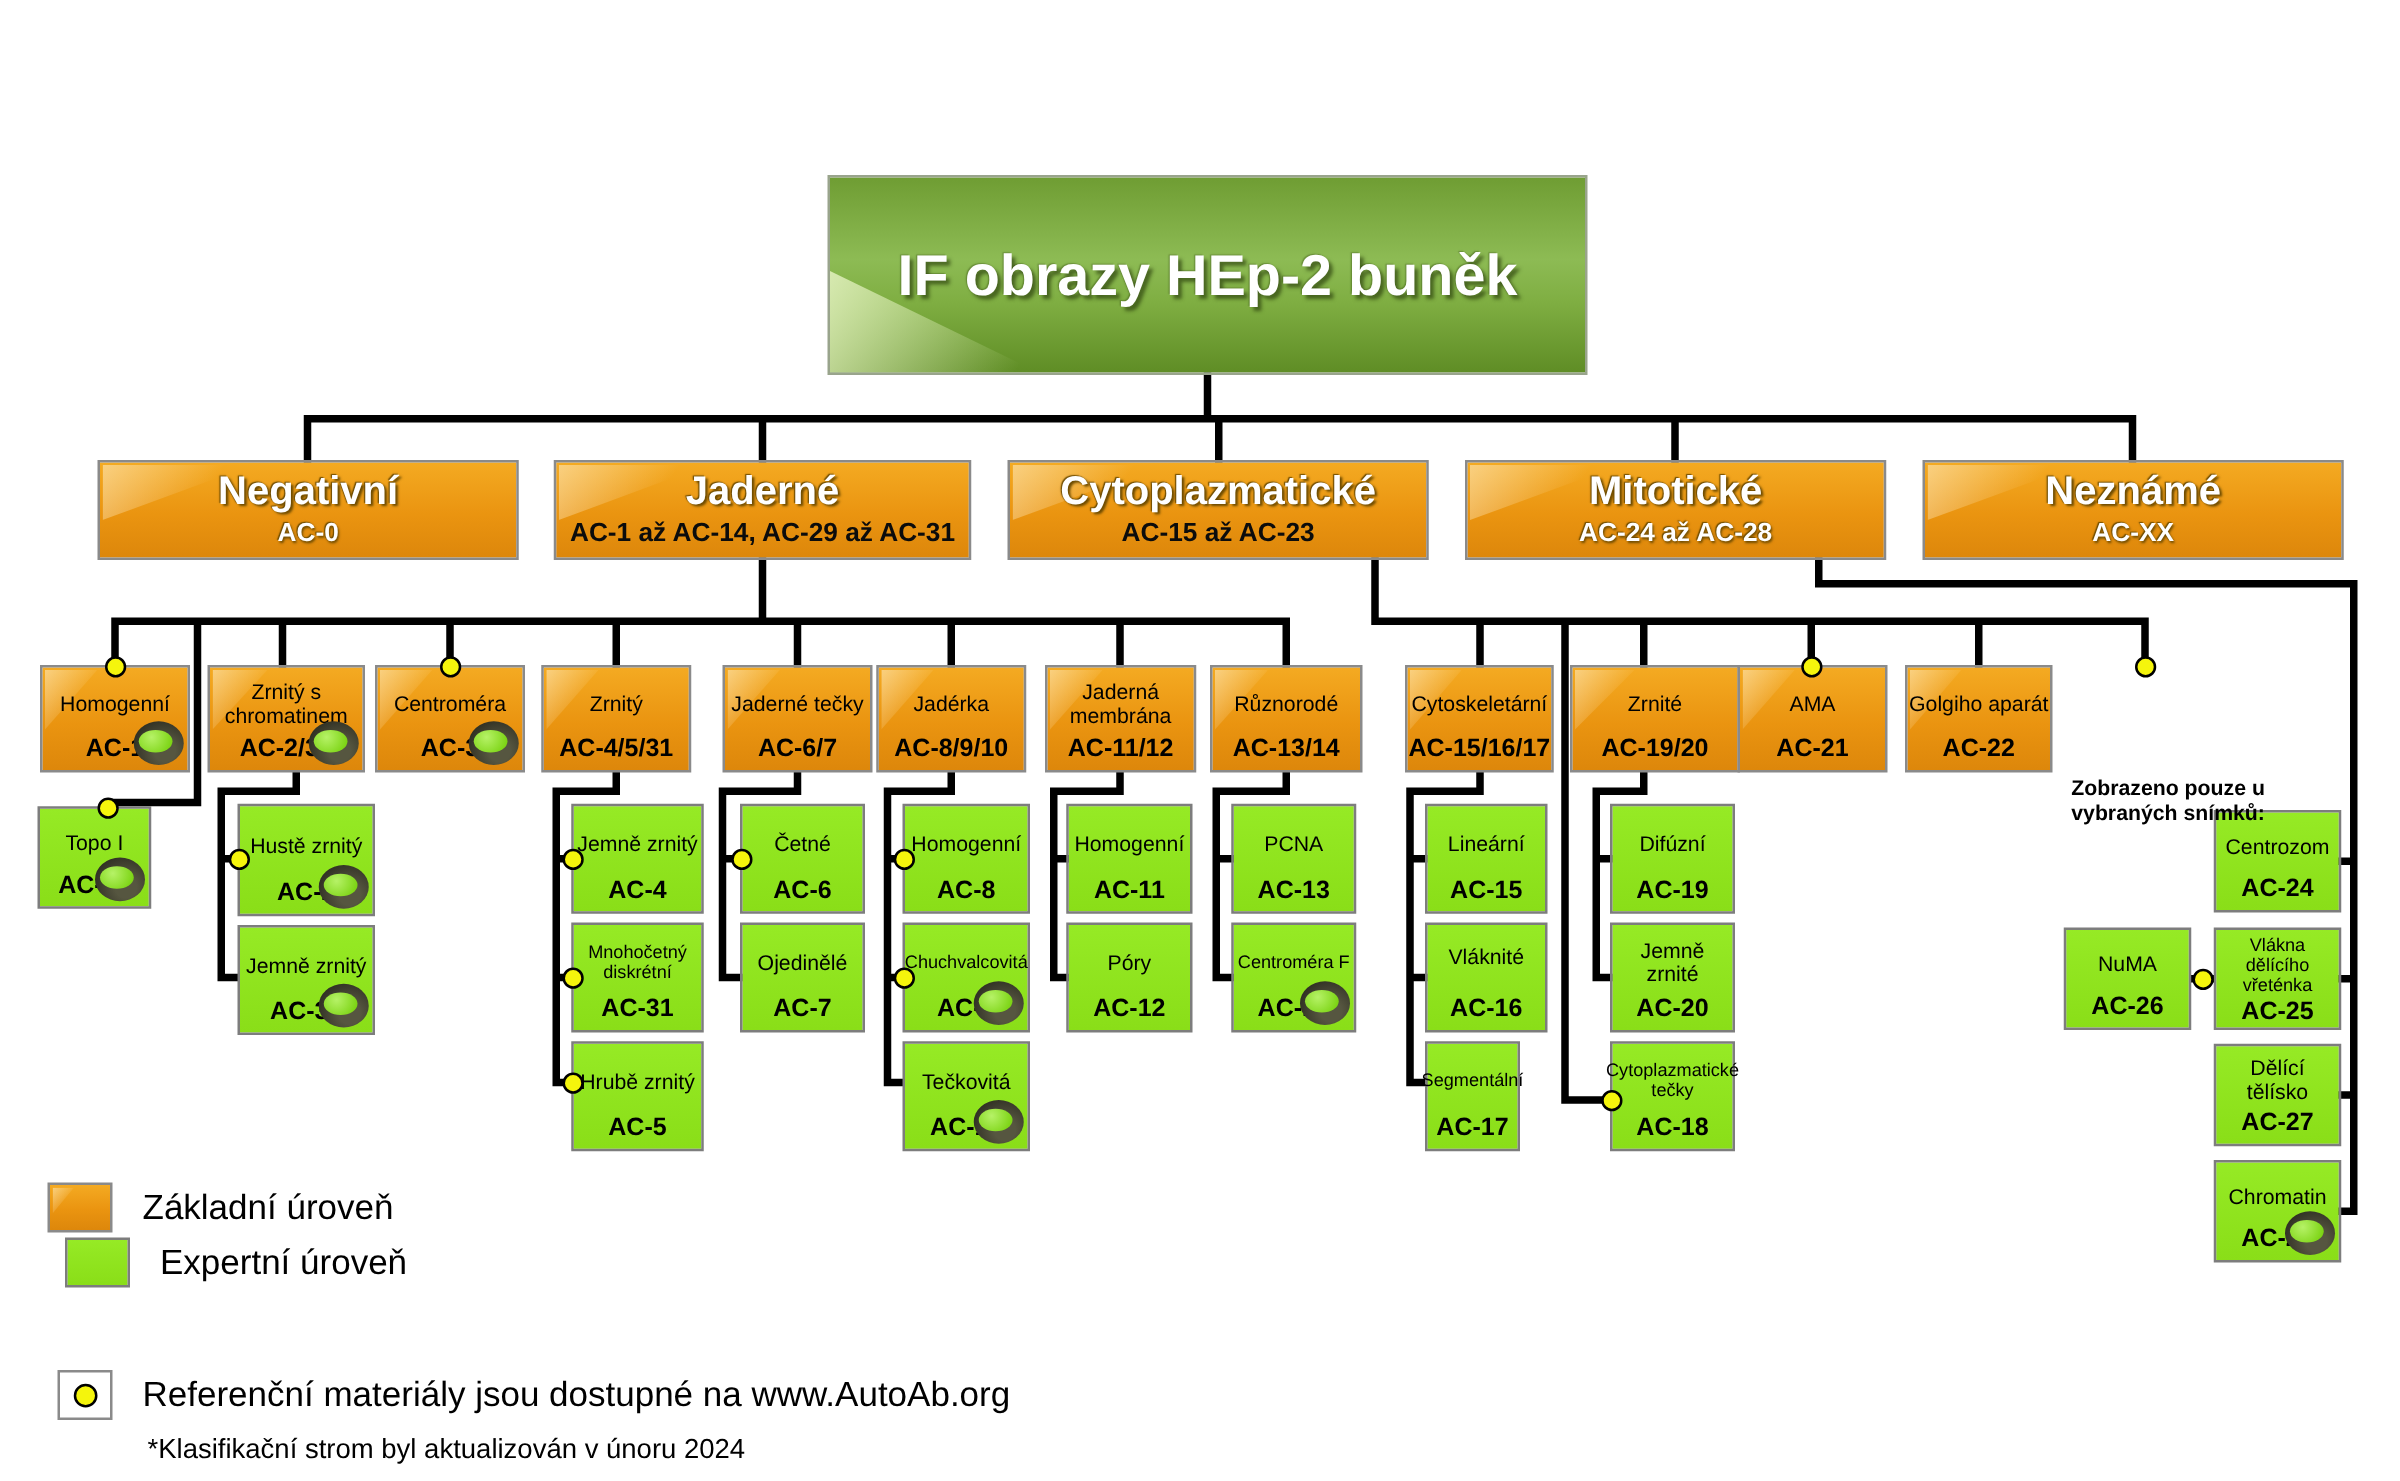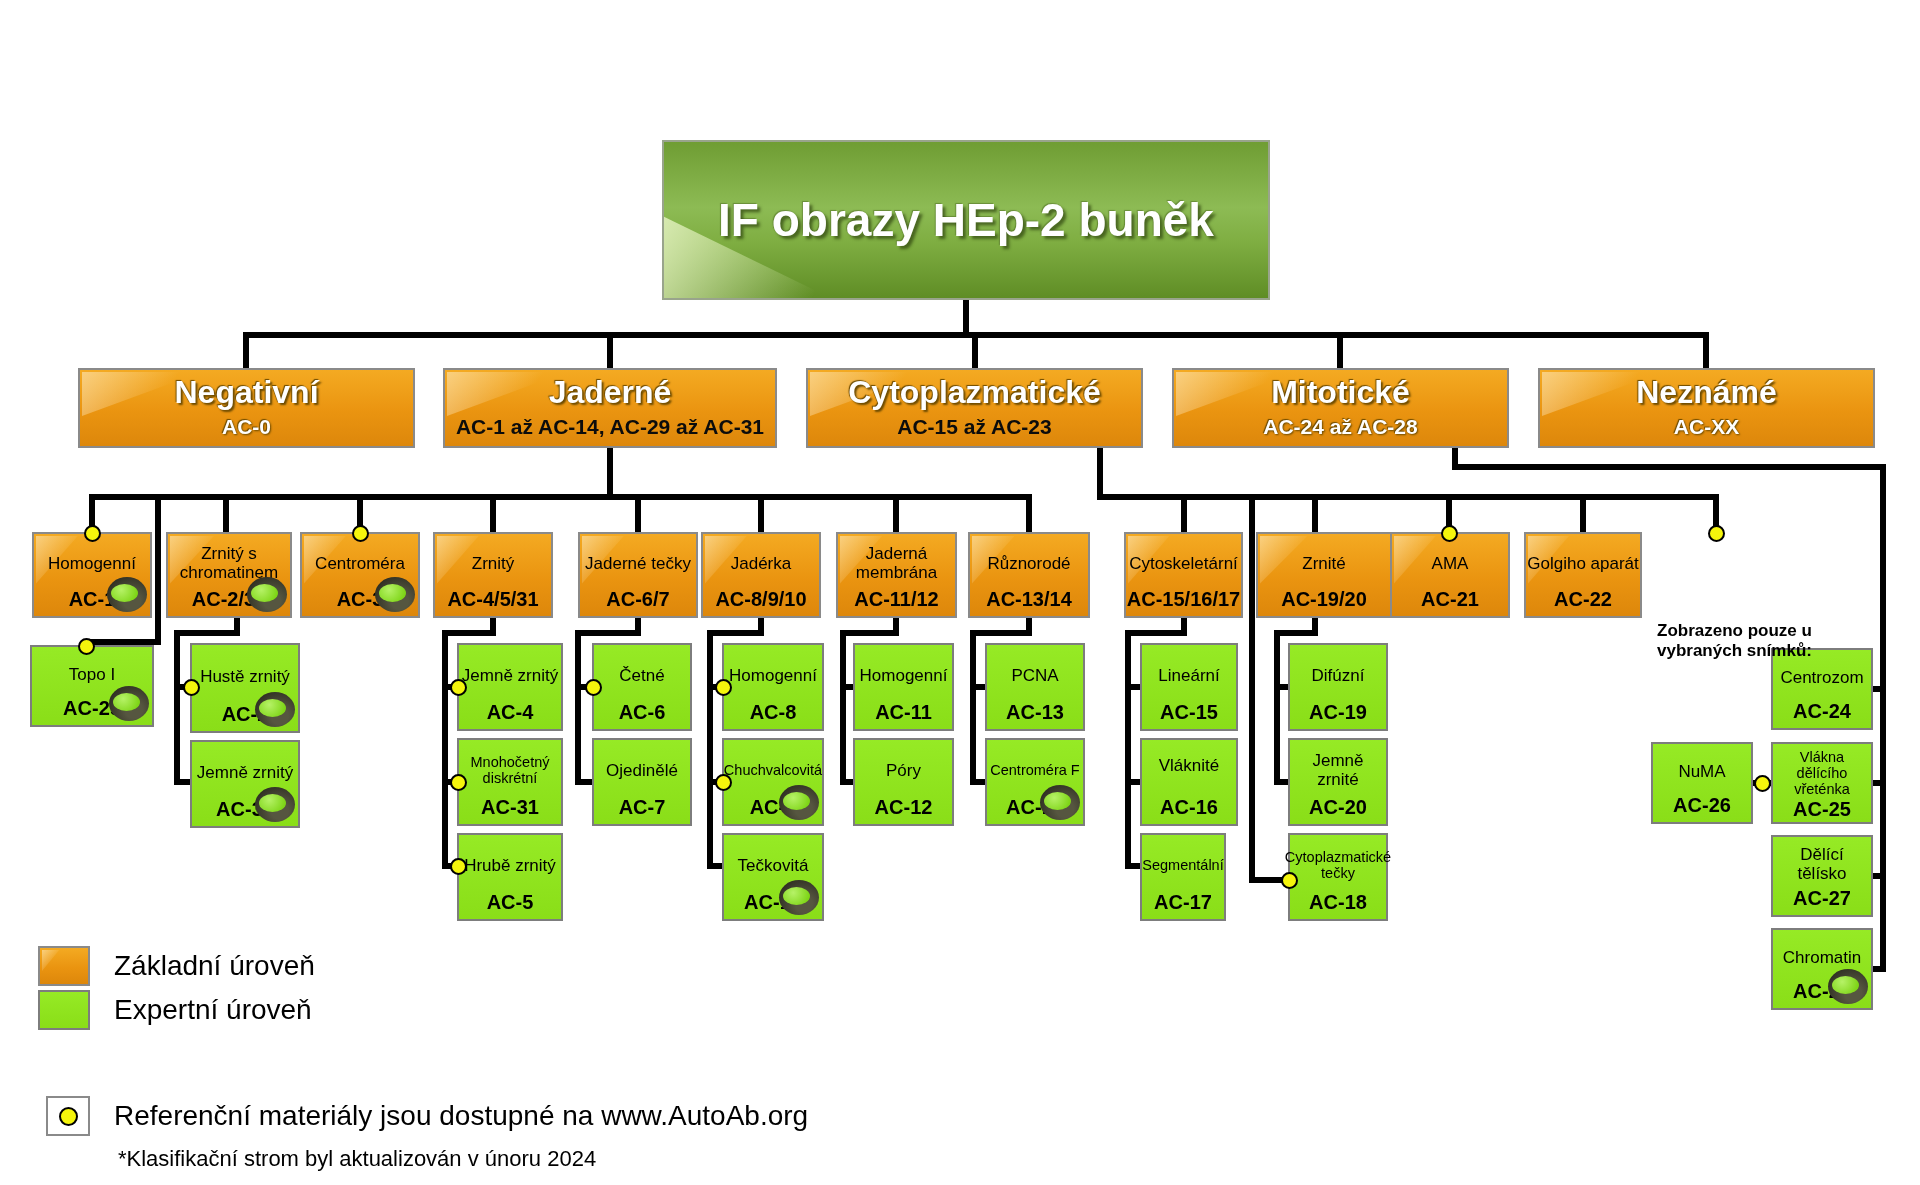--- a/index.html
+++ b/index.html
@@ -169,21 +169,21 @@
   <div class="box orange l3" style="left:1524px;top:532px;width:118px;height:86px;">
     <span class="bt">Golgiho aparát</span>
     <span class="bc">AC-22</span>
   </div>
 
   <div class="note">
     <div>Zobrazeno pouze u</div>
     <div>vybraných snímků:</div>
   </div>
 
-  <div class="box green l4" style="left:30px;top:645px;width:124px;height:82px;">
+  <div class="box green l4" style="left:30px;top:645px;width:91px;height:82px;">
     <span class="bt">Topo I</span>
     <span class="bc">AC-29</span>
     <span class="fluo"></span>
   </div>
   <div class="box green l4" style="left:190px;top:643px;width:110px;height:90px;">
     <span class="bt">Hustě zrnitý</span>
     <span class="bc">AC-2</span>
     <span class="fluo"></span>
   </div>
   <div class="box green l4" style="left:190px;top:740px;width:110px;height:88px;">
@@ -243,21 +243,21 @@
     <span class="fluo"></span>
   </div>
   <div class="box green l4" style="left:1140px;top:643px;width:98px;height:88px;">
     <span class="bt">Lineární</span>
     <span class="bc">AC-15</span>
   </div>
   <div class="box green l4" style="left:1140px;top:738px;width:98px;height:88px;gap:10px;">
     <span class="bt">Vláknité</span>
     <span class="bc">AC-16</span>
   </div>
-  <div class="box green l4 small" style="left:1140px;top:833px;width:86px;height:88px;">
+  <div class="box green l4 small" style="left:1140px;top:833px;width:76px;height:88px;">
     <span class="bt">Segmentální</span>
     <span class="bc">AC-17</span>
   </div>
   <div class="box green l4" style="left:1288px;top:643px;width:100px;height:88px;">
     <span class="bt">Difúzní</span>
     <span class="bc">AC-19</span>
   </div>
   <div class="box green l4" style="left:1288px;top:738px;width:100px;height:88px;">
     <span class="bt">Jemně zrnité</span>
     <span class="bc">AC-20</span>
@@ -300,21 +300,21 @@
   <span class="refdot" style="left:585px;top:679px;"></span>
   <span class="refdot" style="left:715px;top:679px;"></span>
   <span class="refdot" style="left:715px;top:774px;"></span>
   <span class="refdot" style="left:1281px;top:872px;"></span>
   <span class="refdot" style="left:1754px;top:775px;"></span>
 
   <div class="legend-row" style="left:38px;top:946px;">
     <span class="sw orange" style="position:relative;"></span>
     <span class="legend-label">Základní úroveň</span>
   </div>
-  <div class="legend-row" style="left:38px;top:990px;text-align:right;">
+  <div class="legend-row" style="left:52px;top:990px;text-align:right;">
     <span class="sw green" style="position:relative;"></span>
     <span class="legend-label">Expertní úroveň</span>
   </div>
   <div class="legend-row" style="left:46px;top:1096px;">
     <span class="sw white" style="width:44px;">
       <span class="legend-dot"></span>
     </span>
     <span class="legend-label">Referenční materiály jsou dostupné na www.AutoAb.org</span>
   </div>
   <div class="footnote">*Klasifikační strom byl aktualizován v únoru 2024</div>

